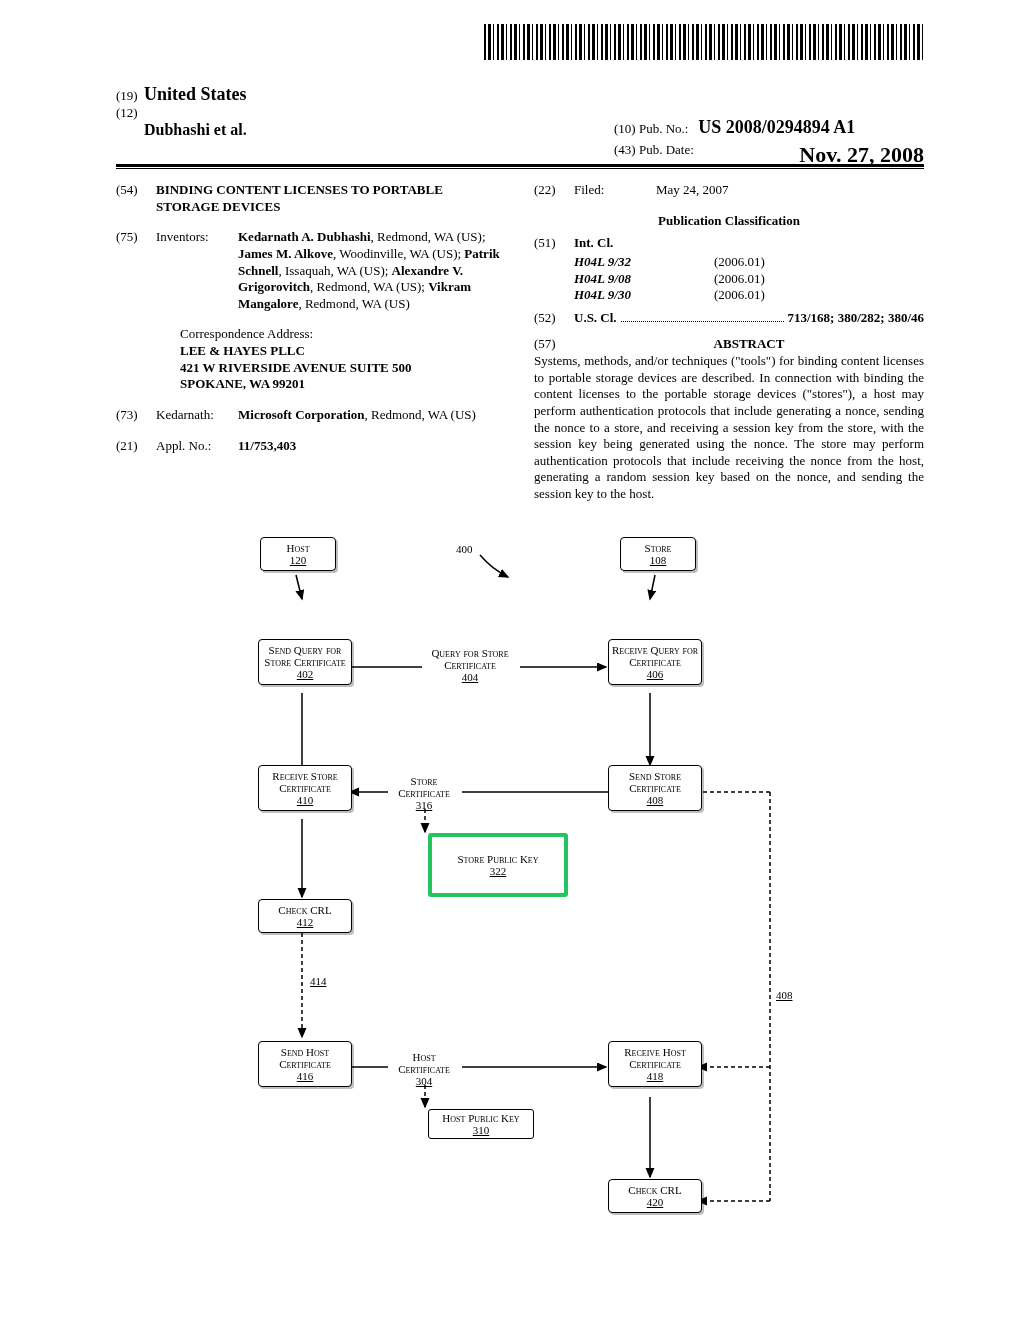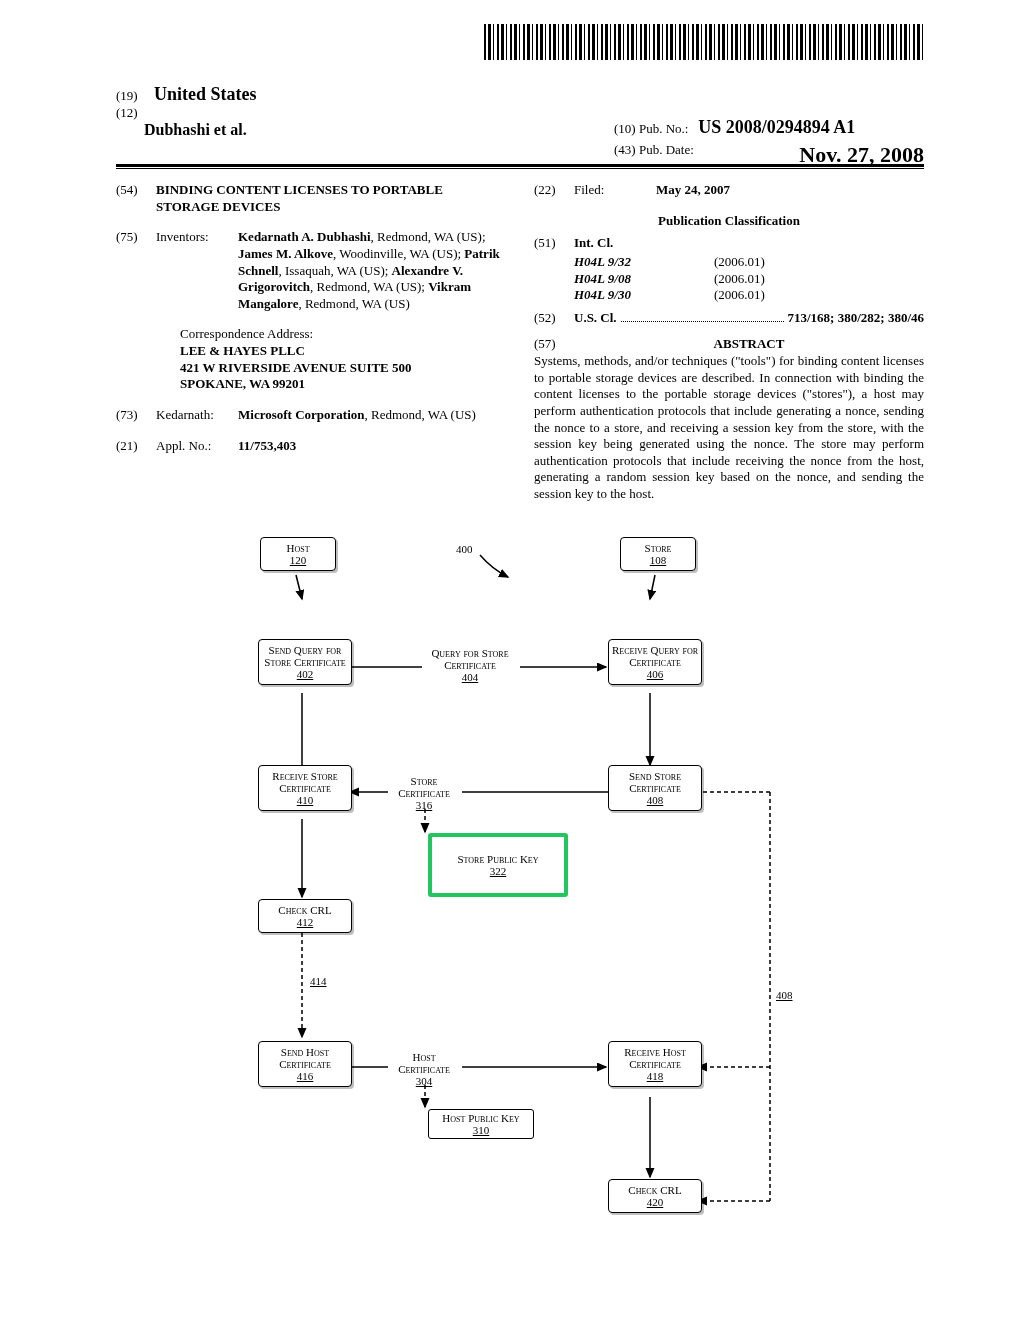--- a/index.html
+++ b/index.html
@@ -27,21 +27,21 @@
     font-size: 12px;
     letter-spacing: 0.5px;
     margin-top: 3px;
   }
   .header {
     position: absolute;
     top: 84px;
     left: 116px;
     right: 100px;
   }
-  .hrow { display: flex; align-items: baseline; gap: 10px; }
+  .hrow { display: flex; align-items: baseline; }
   .numtag { font-size: 13px; width: 28px; }
   .h-us { font-size: 18px; font-weight: bold; }
   .h-pap { font-size: 26px; font-weight: bold; }
   .h-auth { font-size: 16px; font-weight: bold; margin-left: 28px; }
   .h-right { position: absolute; right: 0; top: 33px; text-align: left; width: 310px; }
   .h-right .row1 { font-size: 13px; }
   .h-right .pubno { font-size: 18px; font-weight: bold; }
   .h-right .row2 { font-size: 13px; margin-top: 4px; }
   .h-right .pubdate { font-size: 22px; font-weight: bold; float: right;}
   .rule-thick { border-top: 3px solid #000; position: absolute; left: 116px; right: 100px; top: 164px; }
@@ -159,21 +159,21 @@
       <div class="fnum">(21)</div>
       <div class="flabel">Appl. No.:</div>
       <div class="fval" style="font-weight:bold">11/753,403</div>
     </div>
   </div>
 
   <div class="col">
     <div class="field">
       <div class="fnum">(22)</div>
       <div class="flabel">Filed:</div>
-      <div class="fval" style="font-weight:bold">May 24, 2007</div>
+      <div class="fval" style="font-weight:normal">May 24, 2007</div>
     </div>
     <div class="pubclass-h">Publication Classification</div>
     <div class="field" style="margin-bottom:2px">
       <div class="fnum">(51)</div>
       <div style="font-weight:bold">Int. Cl.</div>
     </div>
     <div class="intcl" id="intcl">
         <div class="intcl-row">
           <span class="intcl-code">H04L 9/32</span>
           <span>(2006.01)</span>

